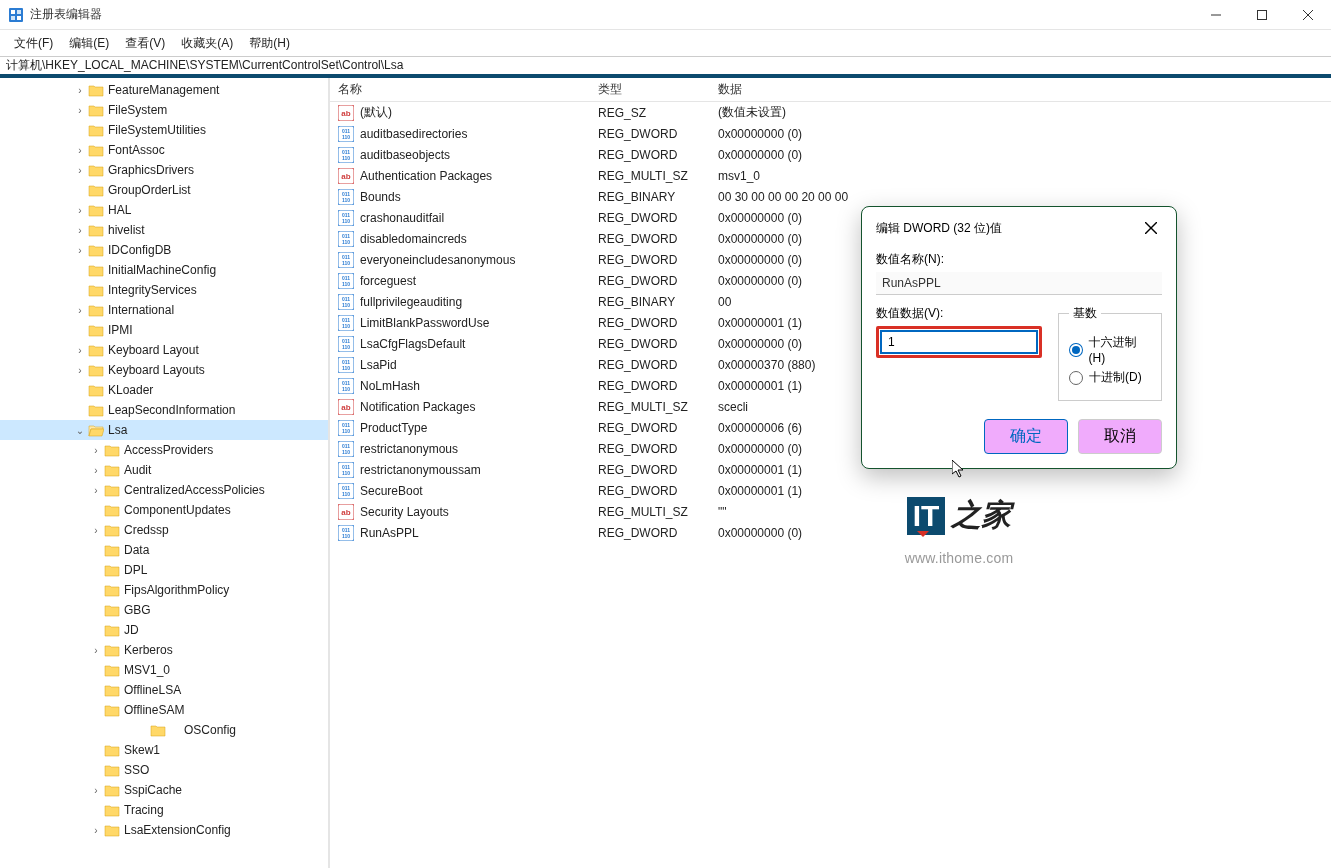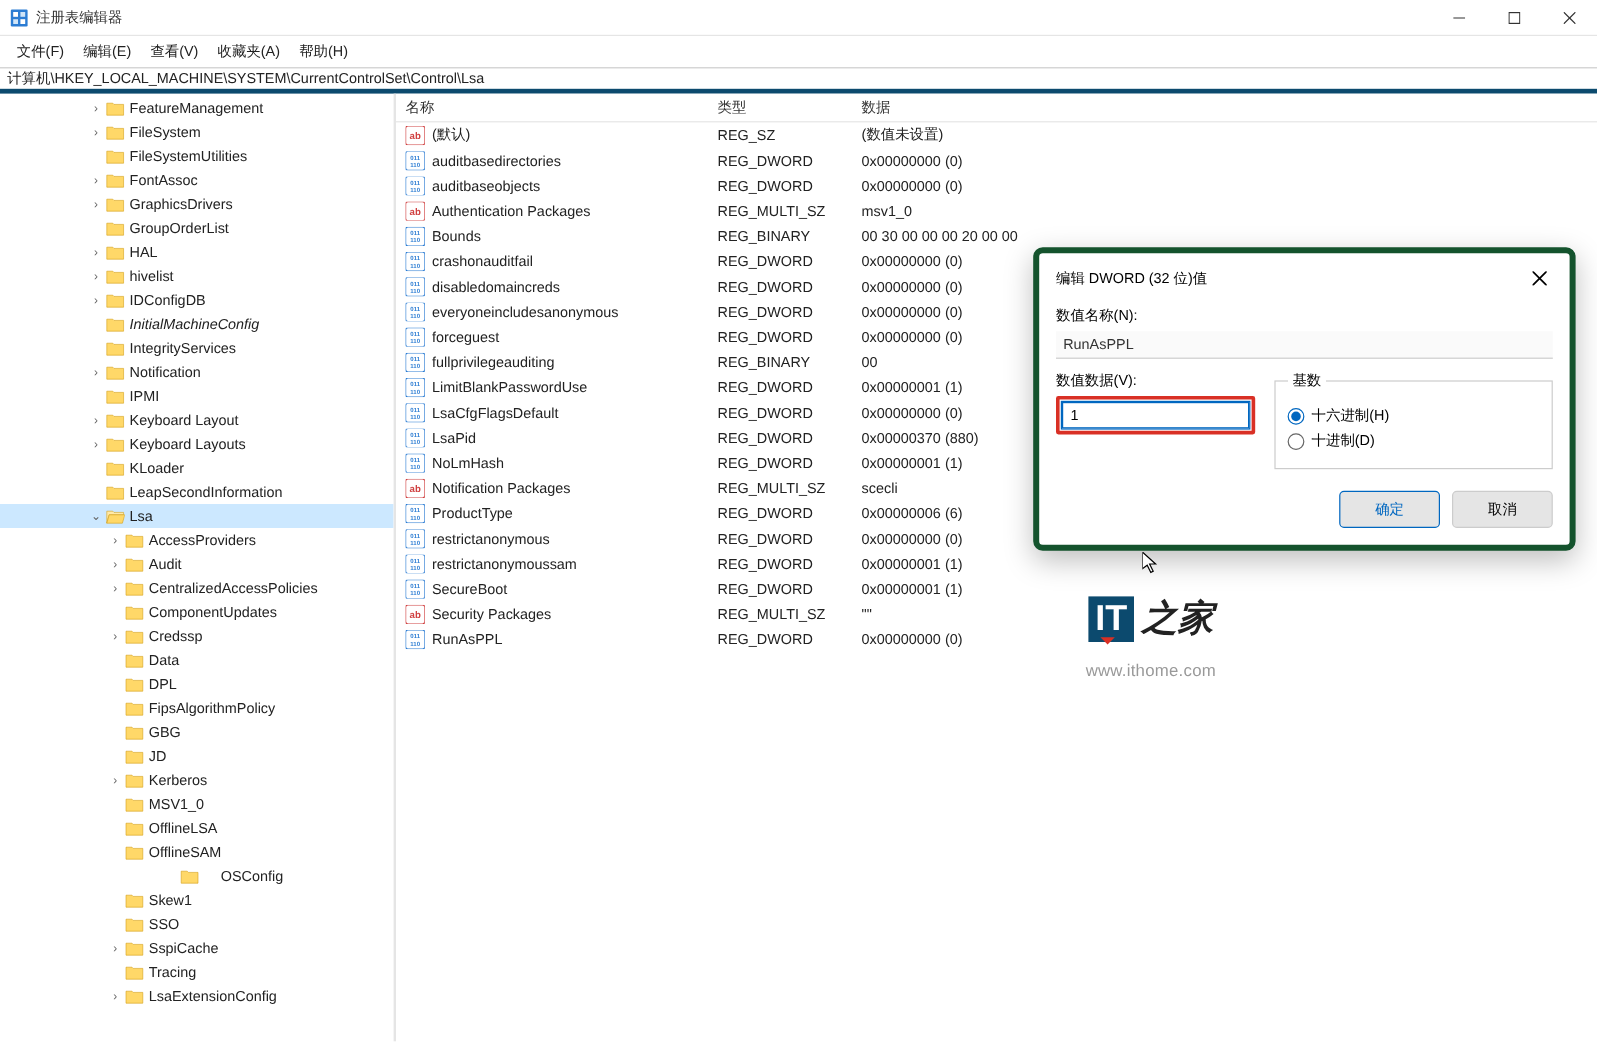--- a/index.html
+++ b/index.html
@@ -47,40 +47,40 @@
 
 .list-row { display: flex; align-items: center; height: 21px; padding: 0; }
 .list-row .cell { font-size: 12px; color: #222; padding: 0 8px; overflow: hidden; white-space: nowrap; text-overflow: ellipsis; }
 .cell-name { width: 260px; display: flex; align-items: center; }
 .cell-type { width: 120px; }
 .cell-data { flex: 1; }
 
 .reg-icon { width: 16px; height: 16px; margin-right: 6px; flex-shrink: 0; }
 
 
-.dialog { position: absolute; left: 861px; top: 206px; width: 452px; background: #fff; border: 5px solid #14532d; border-radius: 8px; box-shadow: 0 8px 24px rgba(0,0,0,0.25); }
+.dialog { position: absolute; left: 861px; top: 206px; width: 316px; background: #fff; border: 1px solid #14532d; border-radius: 8px; box-shadow: 0 8px 24px rgba(0,0,0,0.25); }
 .dlg-title { display: flex; align-items: center; justify-content: space-between; padding: 10px 14px 8px 14px; font-size: 12px; }
 .dlg-close { width: 22px; height: 22px; display: flex; align-items: center; justify-content: center; cursor: pointer; }
 .dlg-body { padding: 4px 14px 14px 14px; }
 .dlg-label { font-size: 12px; margin-bottom: 4px; }
 .dlg-field { width: 100%; border: 1px solid #999; padding: 4px 6px; font-size: 12px; background: #fff; margin-bottom: 10px; }
 .dlg-field.readonly { border: 1px solid #ccc; background: #fafafa; color: #333; border-left: none; border-right: none; border-top: none; }
 .dlg-row { display: flex; gap: 16px; }
 .dlg-col-l { flex: 0 0 166px; }
 .dlg-col-r { flex: 1; }
 .dlg-value-wrap { border: 3px solid #d93025; padding: 2px; border-radius: 2px; }
 .dlg-value { width: 100%; border: 1px solid #0067c0; outline: 1px solid #0067c0; padding: 3px 6px; font-size: 12px; }
 .dlg-fieldset { border: 1px solid #ccc; padding: 8px 10px 10px 10px; font-size: 12px; }
 .dlg-fieldset legend { padding: 0 4px; font-size: 12px; }
 .radio-row { display: flex; align-items: center; gap: 6px; margin: 4px 0; font-size: 12px; }
 .radio-dot { width: 14px; height: 14px; border: 1px solid #666; border-radius: 50%; display: inline-flex; align-items: center; justify-content: center; }
 .radio-dot.checked { border-color: #0067c0; }
 .radio-dot.checked::after { content: ""; width: 8px; height: 8px; background: #0067c0; border-radius: 50%; }
 .dlg-buttons { display: flex; justify-content: flex-end; gap: 10px; margin-top: 18px; }
-.dlg-btn { min-width: 84px; padding: 6px 12px; font-size: 12px; border: 1px solid #ccc; background: #e5e5e5; border-radius: 4px; cursor: pointer; }
+.dlg-btn { min-width: 84px; padding: 6px 12px; font-size: 16px; border: 1px solid #ccc; background: #f0abfc; border-radius: 4px; cursor: pointer; }
 .dlg-btn.primary { border-color: #0067c0; color: #0067c0; }
 
 
 .watermark { position: absolute; left: 874px; top: 495px; width: 170px; text-align: center; pointer-events: none; }
 .wm-logo { display: flex; align-items: center; justify-content: center; gap: 6px; }
 .wm-it { background: #0c4a6e; color: #fff; font-weight: 900; font-size: 30px; padding: 2px 6px; font-family: Arial Black, sans-serif; position: relative; }
 .wm-it::after { content: ""; position: absolute; bottom: -8px; left: 10px; border: 6px solid transparent; border-top-color: #d93025; }
 .wm-cn { font-size: 30px; font-weight: 900; font-family: "KaiTi","STKaiti",serif; font-style: italic; color: #222; }
 .wm-url { margin-top: 14px; font-size: 14px; color: #999; letter-spacing: 0.2px; font-family: Arial, sans-serif; }
 
@@ -210,21 +210,21 @@
         </div>
         <div class="tree-row" style="padding-left: 72px;">
           <span class="exp">›</span>
           <span class="folder-icon">
             <svg viewBox="0 0 16 14">
               <use href="#folder-closed"></use>
             </svg>
           </span>
           <span class="tree-label">IDConfigDB</span>
         </div>
-        <div class="tree-row" style="padding-left: 72px; font-style: italic;">
+        <div class="tree-row" style="padding-left: 72px;">
           <span class="exp"></span>
           <span class="folder-icon">
             <svg viewBox="0 0 16 14">
               <use href="#folder-closed"></use>
             </svg>
           </span>
           <span class="tree-label">InitialMachineConfig</span>
         </div>
         <div class="tree-row" style="padding-left: 72px;">
           <span class="exp"></span>
@@ -235,21 +235,21 @@
           </span>
           <span class="tree-label">IntegrityServices</span>
         </div>
         <div class="tree-row" style="padding-left: 72px;">
           <span class="exp">›</span>
           <span class="folder-icon">
             <svg viewBox="0 0 16 14">
               <use href="#folder-closed"></use>
             </svg>
           </span>
-          <span class="tree-label">Notification</span>
+          <span class="tree-label">International</span>
         </div>
         <div class="tree-row" style="padding-left: 72px;">
           <span class="exp"></span>
           <span class="folder-icon">
             <svg viewBox="0 0 16 14">
               <use href="#folder-closed"></use>
             </svg>
           </span>
           <span class="tree-label">IPMI</span>
         </div>
@@ -675,21 +675,21 @@
             <span>SecureBoot</span>
           </div>
           <div class="cell cell-type">REG_DWORD</div>
           <div class="cell cell-data">0x00000001 (1)</div>
         </div>
         <div class="list-row">
           <div class="cell cell-name">
             <span class="reg-icon"><svg viewBox="0 0 16 16">
                 <use href="#reg-sz"></use>
               </svg></span>
-            <span>Security Packages</span>
+            <span>Security Layouts</span>
           </div>
           <div class="cell cell-type">REG_MULTI_SZ</div>
           <div class="cell cell-data">""</div>
         </div>
         <div class="list-row">
           <div class="cell cell-name">
             <span class="reg-icon"><svg viewBox="0 0 16 16">
                 <use href="#reg-bin"></use>
               </svg></span>
             <span>RunAsPPL</span>

